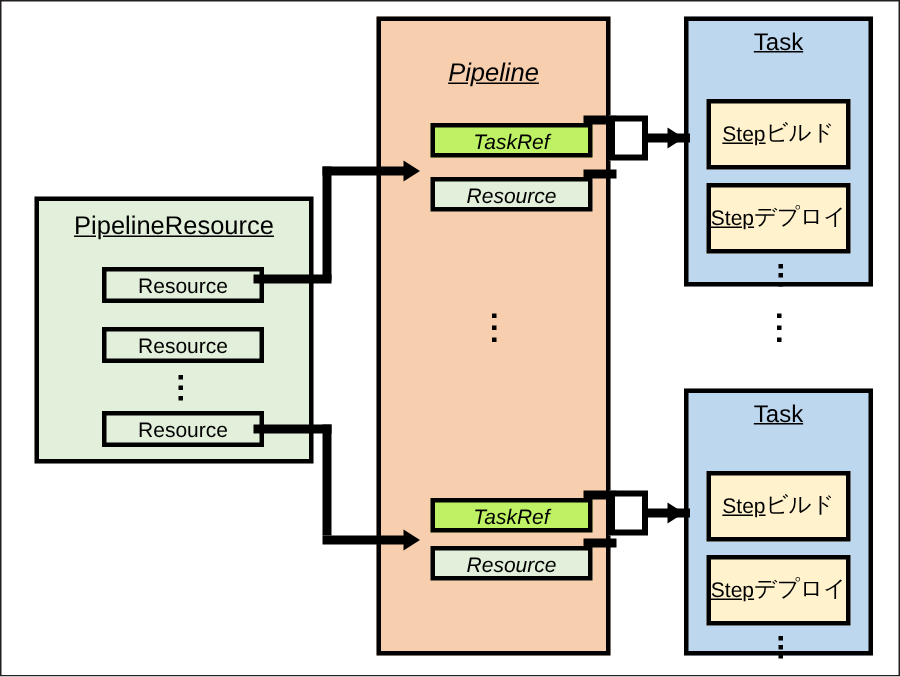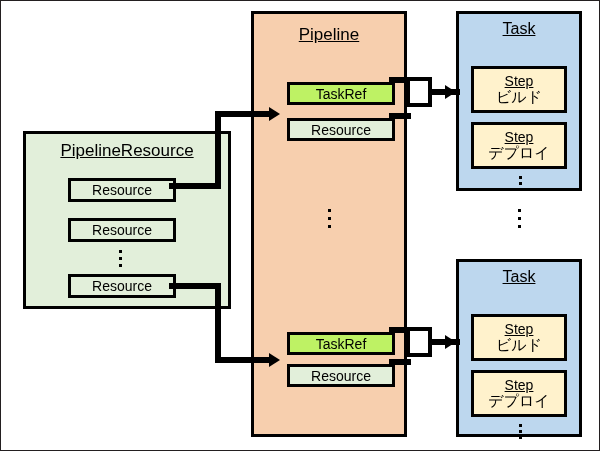--- a/index.html
+++ b/index.html
@@ -36,21 +36,21 @@
     font-weight: 400;
     line-height: 1.1;
     letter-spacing: 0px;
     white-space: nowrap;
   }
 
   
   #pipeline-resource {
     left: 22px;
     top: 130px;
-    width: 208px;
+    width: 186px;
     height: 178px;
     background: #E2EFDA;
     padding-top: 8px;
   }
   #pipeline-resource .title { font-size: 17px; }
 
   .res-item {
     position: absolute;
     box-sizing: border-box;
     border: 3px solid #000000;
@@ -83,21 +83,22 @@
   }
   #pr-dots { left: 92px; top: 116px; width: 4px; height: 17px; }
 
   
   #pipeline {
     left: 250px;
     top: 10px;
     width: 156px;
     height: 426px;
     background: #F7CFAE;
-    padding-top: 12px;
+    padding-top: 26px;
+    font-style: italic;
   }
   #pipeline .title { font-size: 17px; }
 
   .pl-slot {
     position: absolute;
     box-sizing: border-box;
     border: 3px solid #000000;
     display: flex;
     align-items: center;
     justify-content: center;
@@ -131,21 +132,21 @@
 
   .step {
     position: absolute;
     box-sizing: border-box;
     border: 3px solid #000000;
     background: #FFF2CC;
     width: 96px;
     height: 47px;
     left: 12px;
     display: flex;
-    flex-direction: column;
+    flex-direction: row;
     align-items: center;
     justify-content: center;
   }
   .step .step-title {
     text-decoration: underline;
     font-size: 14px;
     color: #000;
     line-height: 1.05;
   }
   .step .step-sub {

